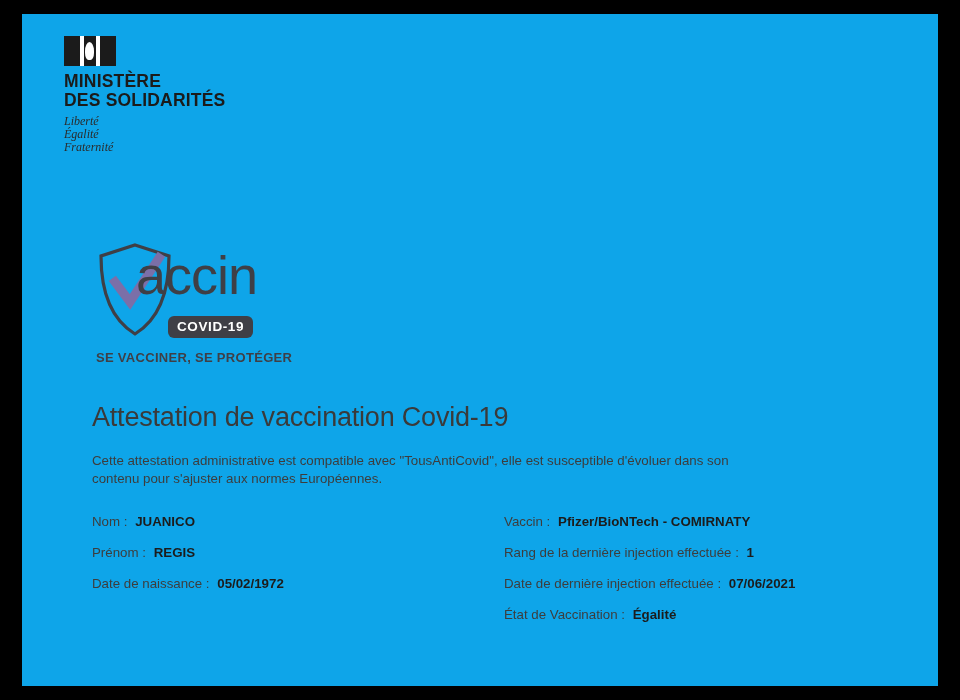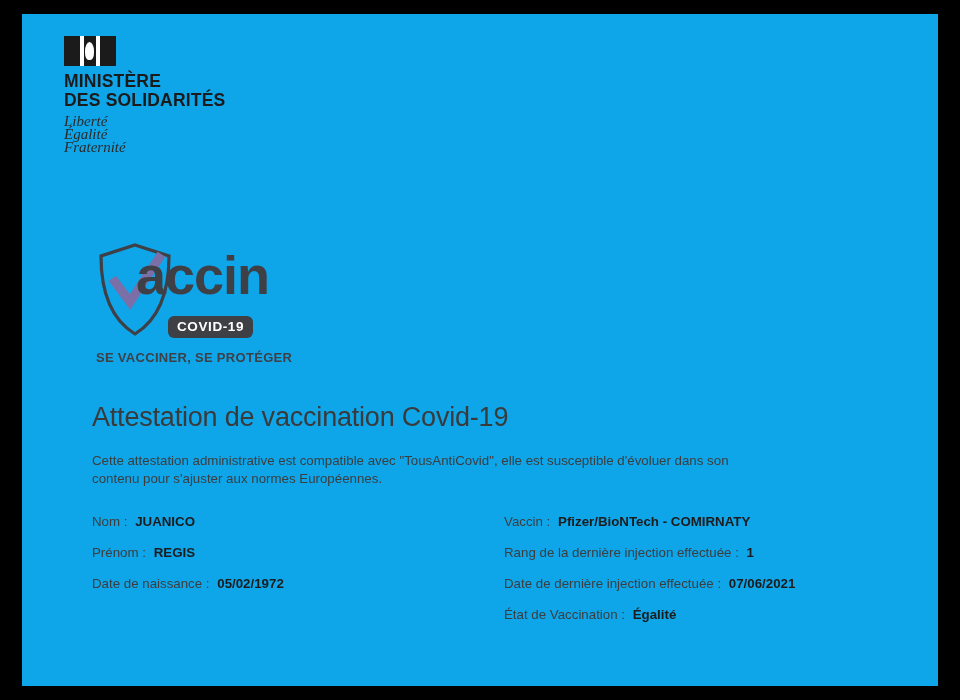--- a/index.html
+++ b/index.html
@@ -63,21 +63,21 @@
     font-size: 17.5px;
     line-height: 19px;
     letter-spacing: 0.2px;
     color: #1b1b1b;
   }
   .devise {
     margin-left: 20px;
     margin-top: 5px;
     font-family: "Liberation Serif", serif;
     font-style: italic;
-    font-size: 15px;
+    font-size: 12px;
     line-height: 13px;
     color: #2b2b2b;
   }
 
   
   .vaccin-logo {
     position: absolute;
     left: 74px;
     top: 228px;
     width: 240px;
@@ -89,21 +89,21 @@
     top: 0;
     width: 78px;
     height: 96px;
   }
   .vaccin-word {
     position: absolute;
     left: 40px;
     top: 6px;
     font-family: "Liberation Sans", sans-serif;
     font-size: 54px;
-    font-weight: bold;
+    font-weight: normal;
     letter-spacing: -1px;
     color: #3f3f46;
     line-height: 54px;
   }
   .covid-badge {
     position: absolute;
     left: 72px;
     top: 74px;
     background: #3f3f46;
     color: #ffffff;

